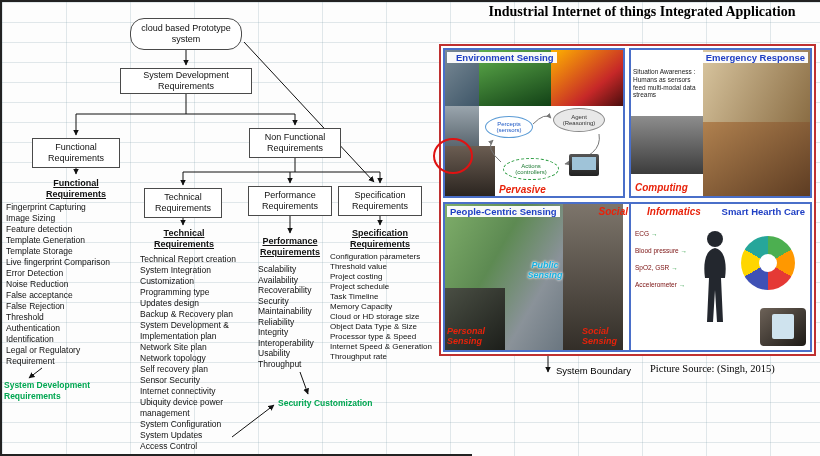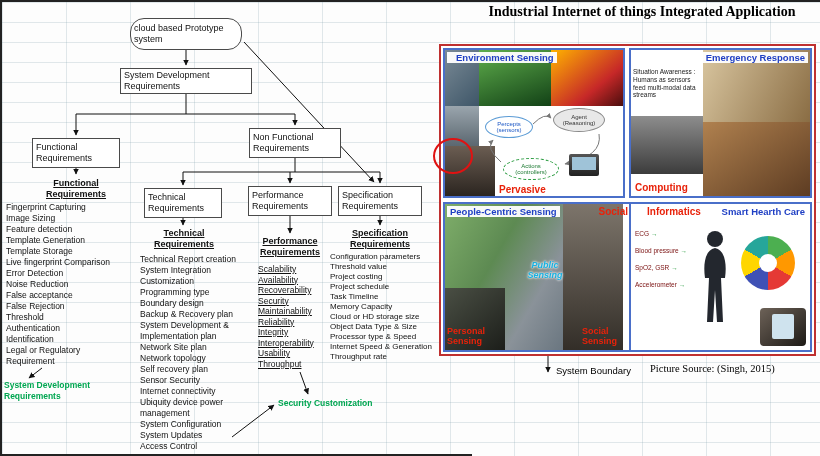--- a/index.html
+++ b/index.html
@@ -4,40 +4,40 @@
 <style>
   html,body{margin:0;padding:0;background:#fff;}
   .canvas{position:relative;width:820px;height:456px;overflow:hidden;box-sizing:border-box;
     font-family:"Liberation Sans",sans-serif;color:#111;
     background-color:#fdfdfd;
     background-image:linear-gradient(to right, rgba(110,145,160,.20) 1px, transparent 1px),
                      linear-gradient(to bottom, rgba(110,145,160,.20) 1px, transparent 1px);
     background-size:64px 20px;
     border-top:2px solid #222;border-left:2px solid #222;}
   svg.connectors{position:absolute;left:0;top:0;pointer-events:none;}
-  .box{position:absolute;display:flex;align-items:center;justify-content:center;
+  .box{position:absolute;display:flex;align-items:center;justify-content:center;text-align:center;
     background:#fff;border:1px solid #4a4a4a;font-size:9px;line-height:1.18;padding:1px 3px;box-sizing:border-box;}
   .rounded{border-radius:14px;}
   .heading{position:absolute;font-size:9px;font-weight:700;text-align:center;line-height:1.25;text-decoration:underline;}
   .list{position:absolute;font-size:8.5px;line-height:11px;color:#111;}
-  .perf .li-item{line-height:10.5px;text-decoration:underline;}
+  .perf .li-item{line-height:10.5px;}
   .spec{font-size:8px;}
   .spec .li-item{line-height:10px;}
   .green-note{position:absolute;color:#00a651;font-weight:700;font-size:8.5px;line-height:1.25;}
   
   .panel-title{position:absolute;left:470px;top:2px;width:340px;text-align:center;
     font-family:"Liberation Serif",serif;font-weight:700;font-size:14px;line-height:1.2;color:#000;}
   .panel{position:absolute;left:437px;top:42px;width:377px;height:312px;background:#fff;
     border:2px solid #bf3030;box-sizing:border-box;}
   .quad{position:absolute;border:2px solid #4a6fc9;background:#fff;overflow:visible;box-sizing:border-box;}
   .quad-clip{position:absolute;left:0;top:0;right:0;bottom:0;overflow:hidden;}
   .tile{position:absolute;}
   .q-label{position:absolute;z-index:6;background:rgba(255,255,255,.95);padding:0 3px;
     font-size:9.5px;font-weight:700;color:#1f3fc4;white-space:nowrap;}
-  .red-tag{position:absolute;z-index:6;font-size:10px;font-weight:700;color:#e8220a;}
+  .red-tag{position:absolute;z-index:6;font-size:10px;font-weight:700;font-style:italic;color:#e8220a;}
   .ell{position:absolute;border-radius:50%;display:flex;align-items:center;justify-content:center;
     text-align:center;font-size:6px;line-height:1.05;padding:1px;box-sizing:border-box;z-index:4;background:rgba(255,255,255,.85);}
   .ell-percepts{border:1.5px solid #5b9bd5;color:#1a56c4;}
   .ell-agent{border:1px solid #8a8a8a;background:#e8e8e8;color:#333;}
   .ell-actions{border:1.5px dashed #2e9e44;color:#1d7a33;}
   .laptop{position:absolute;background:linear-gradient(#555,#222);border-radius:2px;z-index:3;}
   .laptop::after{content:"";position:absolute;left:3px;top:3px;right:3px;bottom:6px;background:#9fc3d8;}
   .red-circle{position:absolute;border:2px solid #e01212;border-radius:50%;z-index:7;background:transparent;}
   .note-text{position:absolute;font-size:6.5px;line-height:1.2;color:#222;z-index:5;}
   .public-tag{position:absolute;z-index:6;font-size:9px;font-weight:700;font-style:italic;color:#18b0e0;
@@ -113,21 +113,21 @@
       <div class="li-item">Threshold</div>
       <div class="li-item">Authentication</div>
       <div class="li-item">Identification</div>
       <div class="li-item">Legal or Regulatory Requirement</div>
     </div>
   <div class="list" style="left:138px;top:252px;width:112px;">
       <div class="li-item">Technical Report creation</div>
       <div class="li-item">System Integration</div>
       <div class="li-item">Customization</div>
       <div class="li-item">Programming type</div>
-      <div class="li-item">Boundary design</div>
+      <div class="li-item">Updates design</div>
       <div class="li-item">Backup &amp; Recovery plan</div>
       <div class="li-item">System Development &amp; Implementation plan</div>
       <div class="li-item">Network Site plan</div>
       <div class="li-item">Network topology</div>
       <div class="li-item">Self recovery plan</div>
       <div class="li-item">Sensor Security</div>
       <div class="li-item">Internet connectivity</div>
       <div class="li-item">Ubiquity device power management</div>
       <div class="li-item">System Configuration</div>
       <div class="li-item">System Updates</div>

